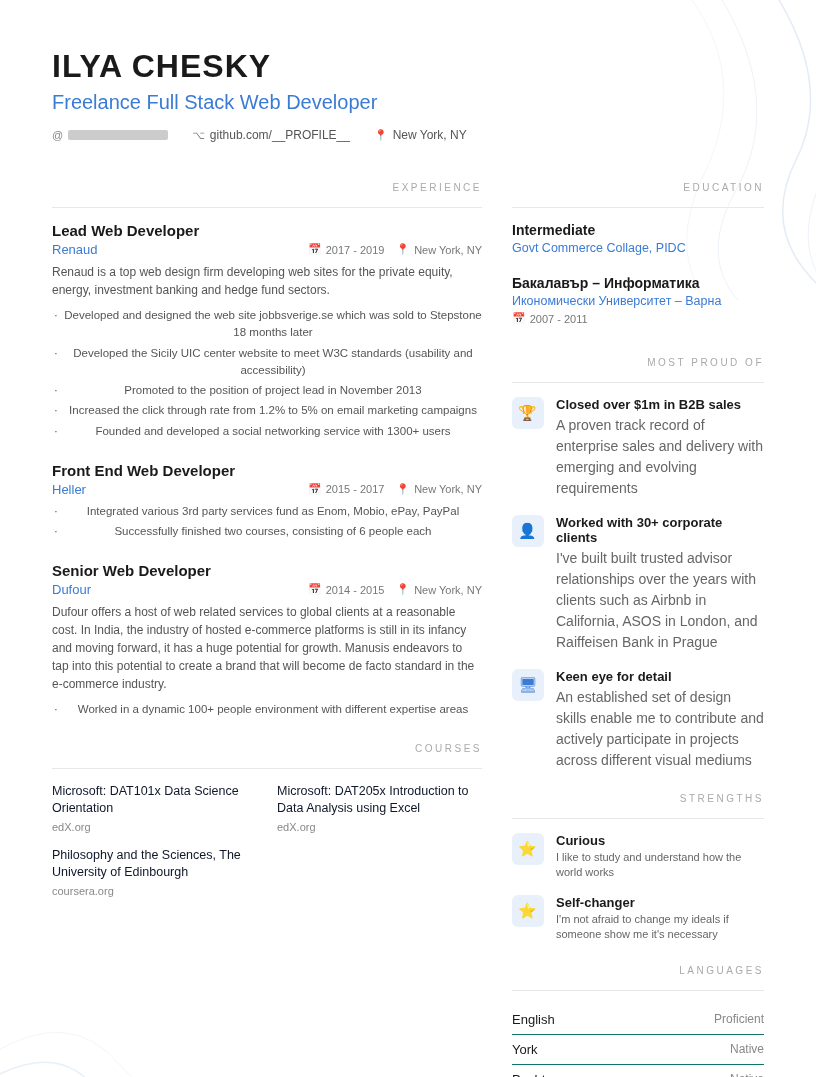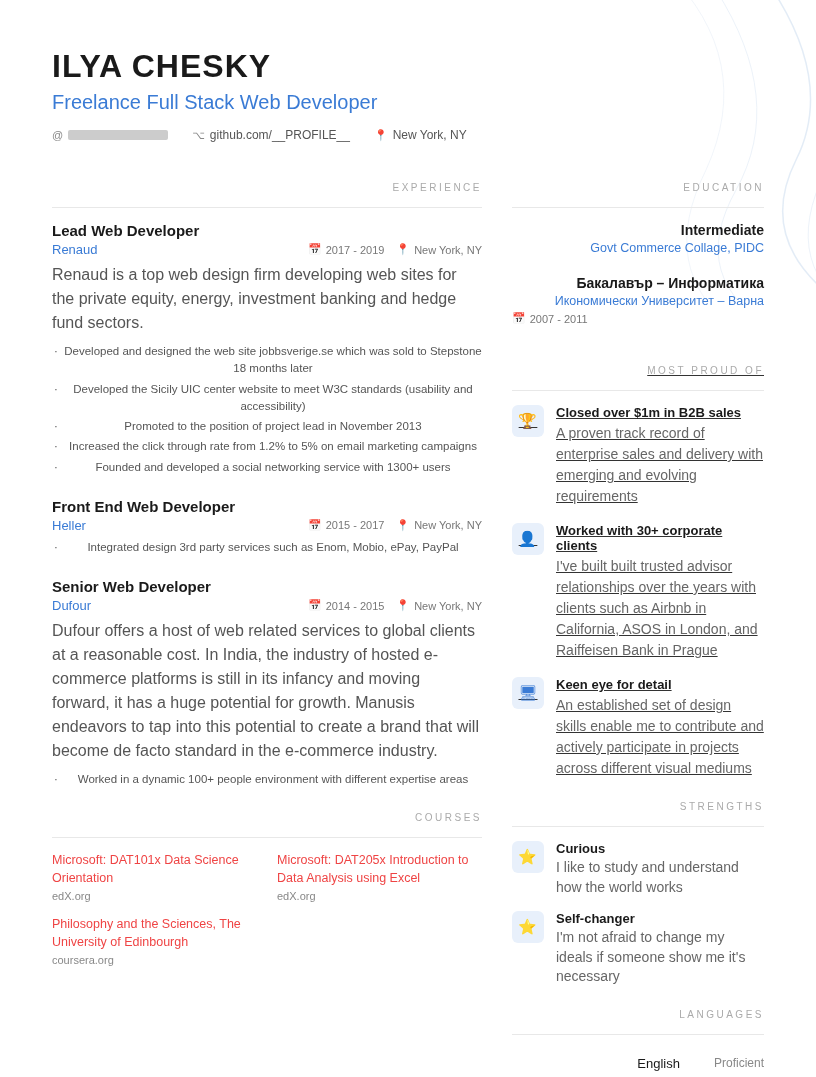--- a/index.html
+++ b/index.html
@@ -135,21 +135,21 @@
       color: #777;
     }
 
     .exp-date, .exp-location {
       display: flex;
       align-items: center;
       gap: 4px;
     }
 
     .exp-description {
-      font-size: 16px;
+      font-size: 12px;
       color: #555;
       line-height: 1.5;
       margin-bottom: 8px;
     }
 
     .exp-bullets {
       list-style: none;
       padding: 0;
       text-align: center;
     }
@@ -180,34 +180,33 @@
       flex-wrap: wrap;
       gap: 14px 20px;
     }
 
     .course-item {
       flex: 0 0 calc(50% - 10px);
     }
 
     .course-name {
       font-size: 12.5px;
-      color: #ef4444;
+      color: #0f172a;
       line-height: 1.4;
       margin-bottom: 3px;
     }
 
     .course-provider {
       font-size: 11px;
       color: #888;
     }
 
     
     .edu-entry {
       margin-bottom: 20px;
-      text-align: right;
     }
 
     .edu-degree {
       font-size: 14px;
       font-weight: 600;
       color: #1a1a1a;
       margin-bottom: 3px;
     }
 
     .edu-school {
@@ -219,22 +218,21 @@
     .edu-date {
       font-size: 11px;
       color: #777;
       display: flex;
       align-items: center;
       gap: 4px;
     }
 
     
     .proud-section {
-      margin-top: 40px;
-      text-decoration: underline;
+      margin-top: 32px;
     }
 
     .proud-item {
       display: flex;
       gap: 12px;
       margin-bottom: 16px;
       align-items: flex-start;
     }
 
     .proud-icon-wrap {
@@ -293,36 +291,36 @@
     .strength-content {}
 
     .strength-title {
       font-size: 13px;
       font-weight: 600;
       color: #1a1a1a;
       margin-bottom: 2px;
     }
 
     .strength-desc {
-      font-size: 14px;
+      font-size: 11px;
       color: #666;
       line-height: 1.4;
     }
 
     
     .languages-section {
       margin-top: 22px;
     }
 
     .lang-item {
       display: flex;
-      justify-content: flex-end;
+      justify-content: space-between;
       align-items: center;
       padding: 7px 0;
-      border-bottom: 3px solid #0f766e;
+      border-bottom: 1px solid #0f766e;
       font-size: 13px;
       gap: 34px;
     }
 
     .lang-name {
       color: #1a1a1a;
       font-weight: 500;
     }
 
     .lang-level {
@@ -428,21 +426,22 @@
               <span>📅</span>
               <span>2015 - 2017</span>
             </div>
             <div class="exp-location">
               <span>📍</span>
               <span>New York, NY</span>
             </div>
           </div>
         </div>
         <ul class="exp-bullets">
-          <li>Integrated design 3rd party services such as Enom, Mobio, ePay, PayPal</li>
+          <li>Integrated various 3rd party services fund as Enom, Mobio, ePay, PayPal</li>
+          <li>Successfully finished two courses, consisting of 6 people each</li>
         </ul>
       </div>
 
       <div class="exp-entry">
         <div class="exp-job-title">Senior Web Developer</div>
         <div class="exp-meta-row">
           <span class="exp-company">Dufour</span>
           <div class="exp-date-location">
             <div class="exp-date">
               <span>📅</span>

